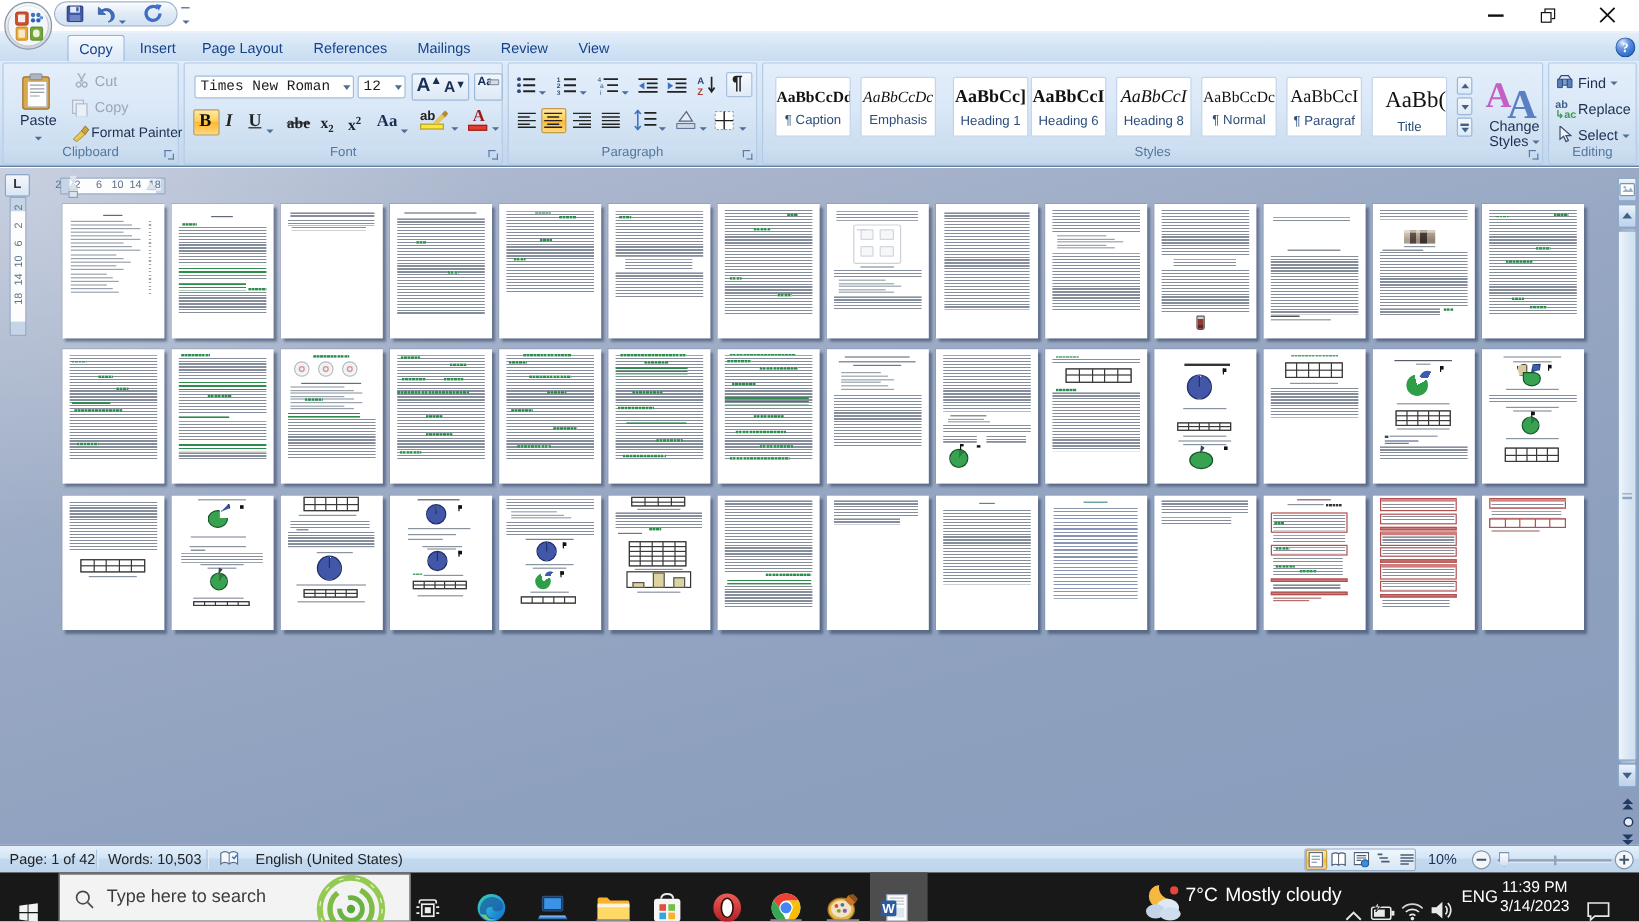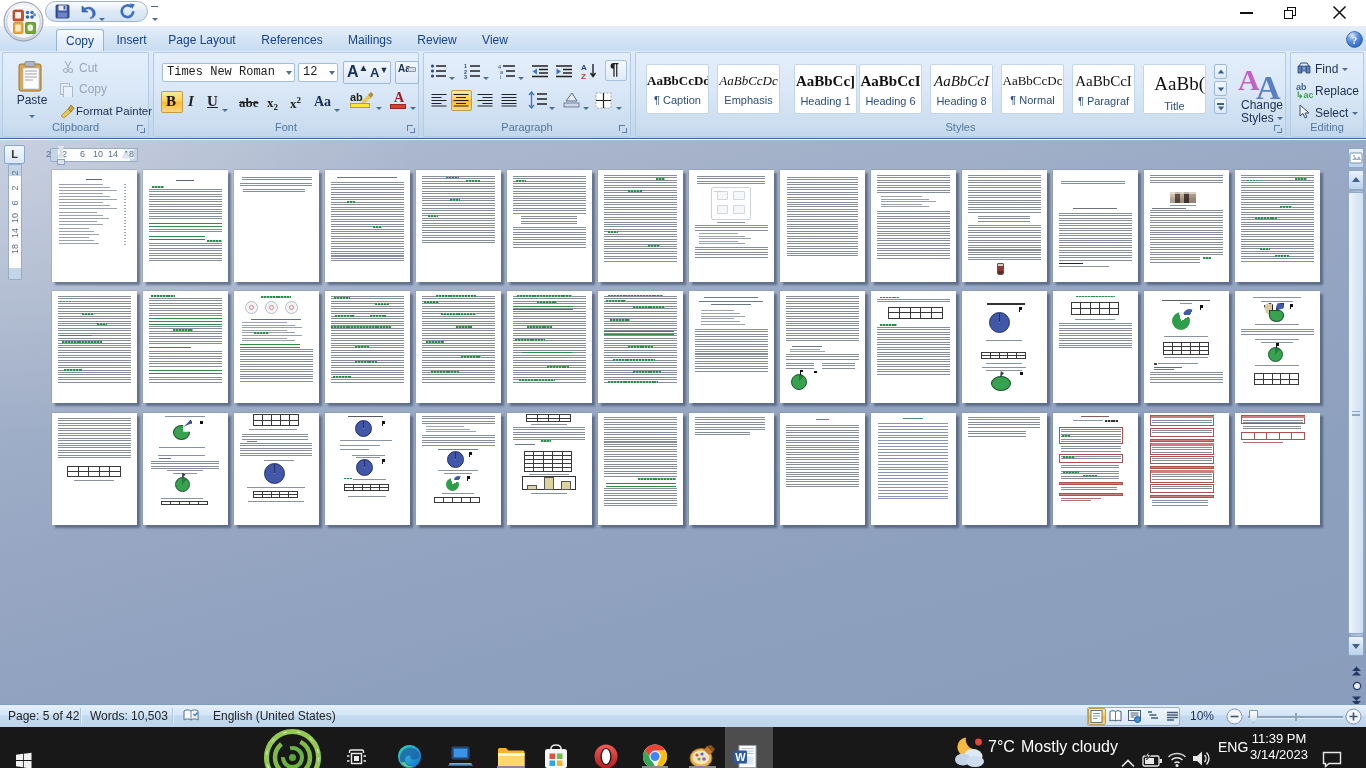--- a/index.html
+++ b/index.html
@@ -1001,21 +1001,21 @@
           <i></i>
           <i></i>
           <i></i>
           <i></i>
         </div>
         <div class="ab" style="left:8px;top:28.5px;width:40px;height:1px;background:#b07070;"></div>
       </div>
     </div>
 
 <div id="status">
- <div class="it" style="left:8px;">Page: 5 of 42</div>
+ <div class="it" style="left:8px;">Page: 1 of 42</div>
  <div class="ssep" style="left:80px;"></div>
  <div class="it" style="left:90px;">Words: 10,503</div>
  <div class="ssep" style="left:172px;"></div>
  <svg class="it" style="left:183px;top:4px;" width="16" height="14" viewBox="0 0 16 14">
         <path d="M1 2 C3 0.5 6 0.5 8 2 C10 0.5 13 0.5 15 2 L15 11 C13 9.5 10 9.5 8 11 C6 9.5 3 9.5 1 11 Z" fill="#f5f8fb" stroke="#5a6f8a" stroke-width="1"></path>
         <path d="M8 2 L8 11" stroke="#5a6f8a" stroke-width="0.8"></path>
         <path d="M10.5 5 l1.5 1.5 l2.5 -3" stroke="#2e7dd1" stroke-width="1.3" fill="none"></path>
       </svg>
  <div class="it" style="left:213px;">English (United States)</div>
 
@@ -1051,20 +1051,27 @@
  <svg class="ab" style="left:1345px;top:3px;" width="17" height="17" viewBox="0 0 17 17">
         <circle cx="8.5" cy="8.5" r="7.5" stroke="#8494a9" style="fill:#f2f5f9"></circle>
         <path d="M4.5 8.5 h8 M8.5 4.5 v8" stroke="#44536b" stroke-width="1.6"></path>
       </svg>
 </div>
 
 <div id="task">
  <svg class="tico" style="left:16px;top:13px;" width="16" height="16" viewBox="0 0 16 16">
         <path d="M0 1.8 L7.2 0.8 V7.3 H0 Z M8 0.7 L16 -0.3 V7.3 H8 Z M0 8.2 H7.2 V14.7 L0 13.7 Z M8 8.2 H16 V16 L8 15 Z" fill="#f2f2f2" transform="translate(0,0.5) scale(0.97)"></path>
       </svg>
+ <div id="search">
+   <svg style="position:absolute;left:12px;top:12px;" width="17" height="17" viewBox="0 0 17 17">
+          <circle cx="7" cy="7" r="5.2" fill="none" stroke="#4b4b4b" stroke-width="1.4"></circle>
+          <path d="M11 11 L15.5 15.5" stroke="#4b4b4b" stroke-width="1.4"></path>
+        </svg>
+   <span style="margin-left:39px;">Type here to search</span>
+ </div>
  <svg class="tico" style="left:263px;top:1px;height:auto;" width="59" height="59" viewBox="0 0 59 59">
         <g fill="none" stroke="#8cc63f">
           <circle cx="29.5" cy="29.5" r="26" stroke-width="5" stroke="#94ca53"></circle>
           <circle cx="29.5" cy="29.5" r="17.5" stroke-width="4.5" stroke="#7ebc45" stroke-dasharray="70 20"></circle>
           <circle cx="29.5" cy="29.5" r="9.5" stroke-width="4" stroke="#6cb143" stroke-dasharray="30 12"></circle>
           <circle cx="29.5" cy="29.5" r="3.5" fill="#5ba83e" stroke="none"></circle>
         </g>
         <circle cx="29.5" cy="29.5" r="26" fill="none" stroke="#e7f2d8" stroke-width="1" stroke-dasharray="4 10"></circle>
       </svg>
  <svg class="tico" style="left:346px;top:11px;" width="21" height="19" viewBox="0 0 21 19">

